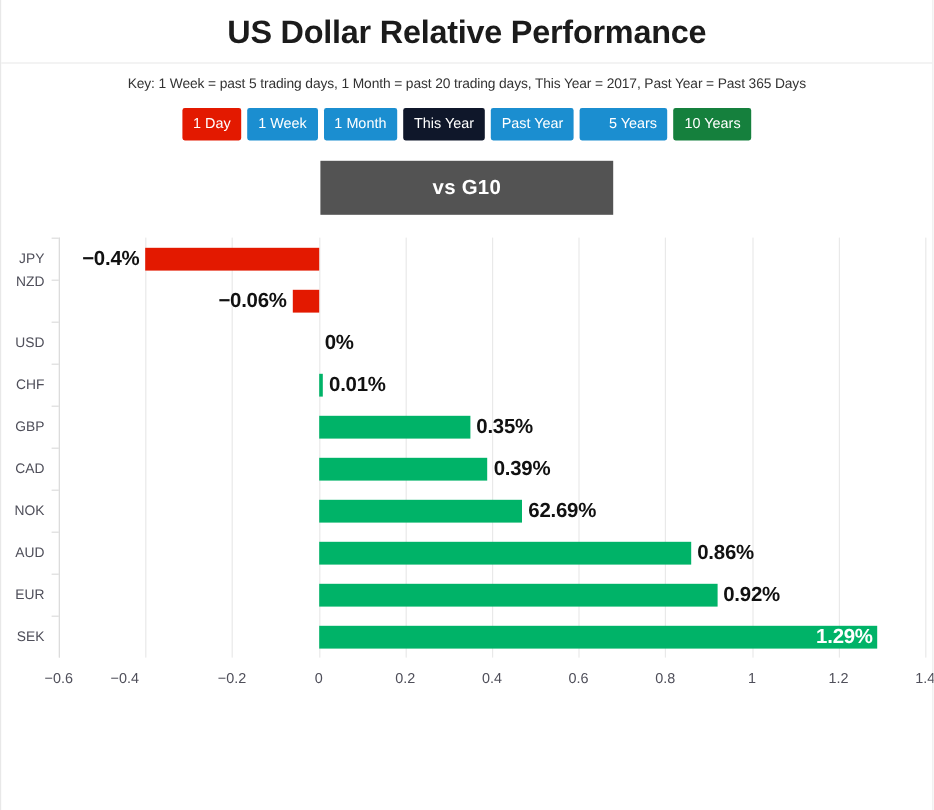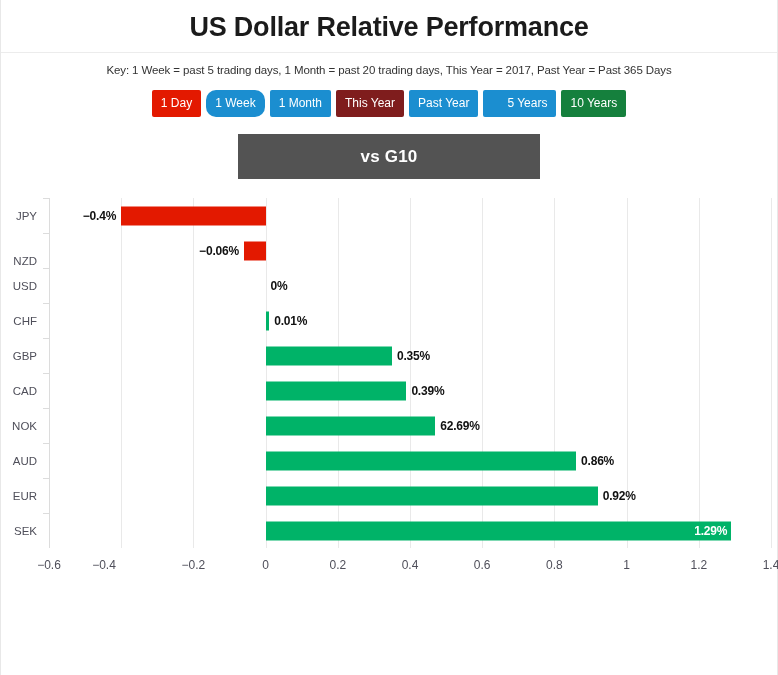--- a/index.html
+++ b/index.html
@@ -75,21 +75,21 @@
     user-select: none;
   }
 
   
   .banner-wrap {
     display: flex;
     justify-content: center;
     padding-top: 17px;
   }
   .banner {
-    width: 302px;
+    width: 244px;
     height: 45px;
     display: flex;
     align-items: center;
     justify-content: center;
     color: #ffffff;
     font-size: 17px;
     font-weight: bold;
     letter-spacing: 0.2px;
   }
 
@@ -137,21 +137,21 @@
     white-space: nowrap;
     transform: translateY(-50%);
   }
   .bar {
     position: absolute;
     height: 19px;
     transform: translateY(-50%);
   }
   .bar-label {
     position: absolute;
-    font-size: 12px;
+    font-size: 17px;
     font-weight: bold;
     color: #111111;
     white-space: nowrap;
     transform: translateY(-50%);
     letter-spacing: -0.2px;
   }
   .bar-label.inside {
     color: #ffffff;
   }
   .xlabel {
@@ -167,23 +167,23 @@
 <body>
 
 <div class="page">
 
   <div class="page-title">US Dollar Relative Performance</div>
   <div class="header-rule"></div>
   <div class="keyline">Key: 1 Week = past 5 trading days, 1 Month = past 20 trading days, This Year = 2017, Past Year = Past 365 Days</div>
 
   <div class="tf-row" id="tf-row">
       <div class="tf-btn" style="background: rgb(227, 25, 0);">1 Day</div>
-      <div class="tf-btn" style="background: rgb(27, 142, 208); border-radius: 10px;">1 Week</div>
+      <div class="tf-btn" style="background: rgb(27, 142, 208);">1 Week</div>
       <div class="tf-btn" style="background: rgb(27, 142, 208);">1 Month</div>
-      <div class="tf-btn" style="background: #7f1d1d;">This Year</div>
+      <div class="tf-btn" style="background: #0f172a;">This Year</div>
       <div class="tf-btn" style="background: rgb(27, 142, 208);">Past Year</div>
       <div class="tf-btn" style="background: rgb(27, 142, 208); padding-left: 24px;">5 Years</div>
       <div class="tf-btn" style="background: #15803d;">10 Years</div>
     </div>
 
   <div class="banner-wrap">
     <div class="banner" style="background: rgb(83, 83, 83); color: rgb(255, 255, 255);">vs G10</div>
   </div>
 
   <div class="chart">
@@ -209,21 +209,21 @@
         <div class="gridline" style="left: 649.8px;"></div>
         <div class="xlabel" style="left: 649.8px;">1.2</div>
         <div class="gridline" style="left: 722px;"></div>
         <div class="xlabel" style="left: 722px;">1.4</div>
         <div class="axis-spine"></div>
         <div class="ytick" style="top: 0px;"></div>
         <div class="ylabel" style="top: 17.5px;">JPY</div>
         <div class="bar" style="left: 72.2px; width: 144.4px; top: 17.5px; background: rgb(227, 25, 0);"></div>
         <div class="bar-label" style="top: 17.5px; left: 67.2px; transform: translate(-100%, -50%);">−0.4%</div>
         <div class="ytick" style="top: 35px;"></div>
-        <div class="ylabel" style="top: 63px;">NZD</div>
+        <div class="ylabel" style="top: 37px;">NZD</div>
         <div class="bar" style="left: 194.94px; width: 21.66px; top: 52.5px; background: rgb(227, 25, 0);"></div>
         <div class="bar-label" style="top: 53px; left: 189.94px; transform: translate(-100%, -50%);">−0.06%</div>
         <div class="ytick" style="top: 70px;"></div>
         <div class="ylabel" style="top: 87.5px;">USD</div>
         <div class="bar-label" style="top: 87.5px; left: 221.6px;">0%</div>
         <div class="ytick" style="top: 105px;"></div>
         <div class="ylabel" style="top: 122.5px;">CHF</div>
         <div class="bar" style="left: 216.6px; width: 3.61px; top: 122.5px; background: rgb(0, 179, 104);"></div>
         <div class="bar-label" style="top: 122.5px; left: 225.21px;">0.01%</div>
         <div class="ytick" style="top: 140px;"></div>

